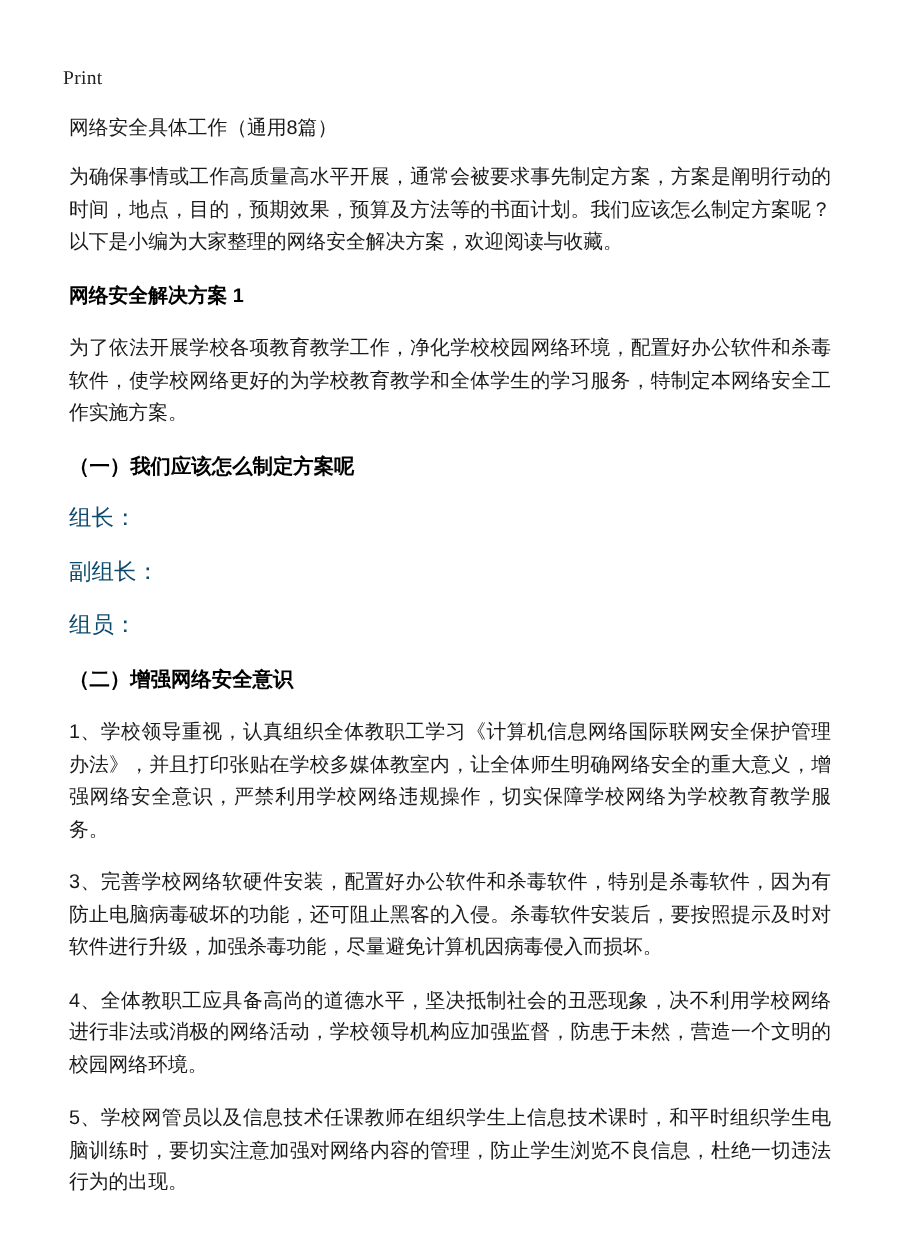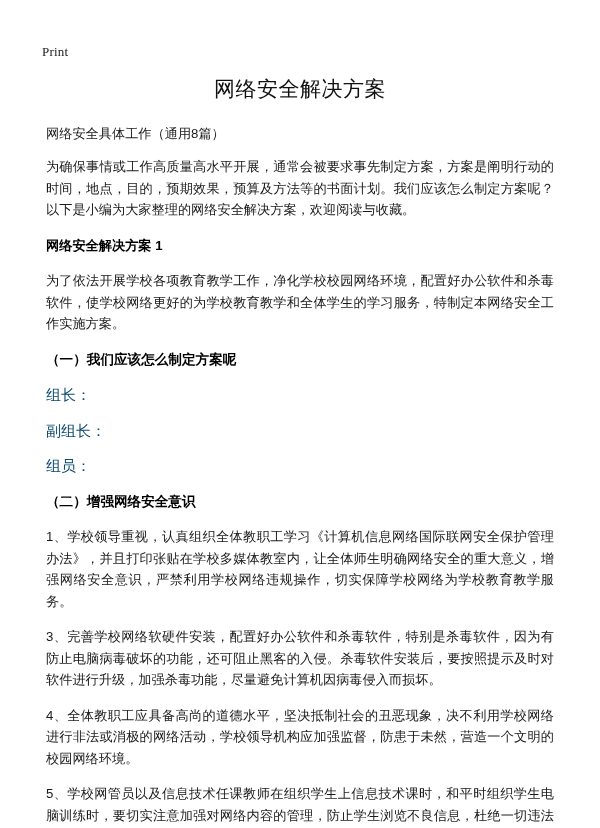--- a/index.html
+++ b/index.html
@@ -89,21 +89,20 @@
 </style>
 </head>
 <body>
 
 <div class="page">
 
   <div class="print-bar">Print</div>
 
   <div class="content">
 
-    <h1 class="doc-title">网络安全解决方案</h1>
 
     <div class="subtitle">网络安全具体工作（通用8篇）</div>
 
     <p class="body-text">为确保事情或工作高质量高水平开展，通常会被要求事先制定方案，方案是阐明行动的时间，地点，目的，预期效果，预算及方法等的书面计划。我们应该怎么制定方案呢？以下是小编为大家整理的网络安全解决方案，欢迎阅读与收藏。</p>
 
     <h2 class="section-heading">网络安全解决方案 1</h2>
 
     <p class="body-text">为了依法开展学校各项教育教学工作，净化学校校园网络环境，配置好办公软件和杀毒软件，使学校网络更好的为学校教育教学和全体学生的学习服务，特制定本网络安全工作实施方案。</p>
 
     <h3 class="sub-heading">（一）我们应该怎么制定方案呢</h3>

